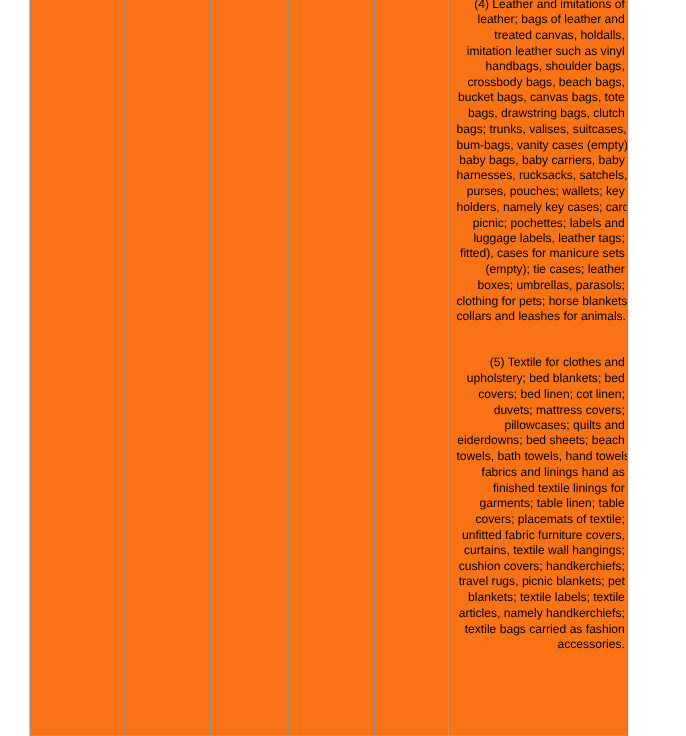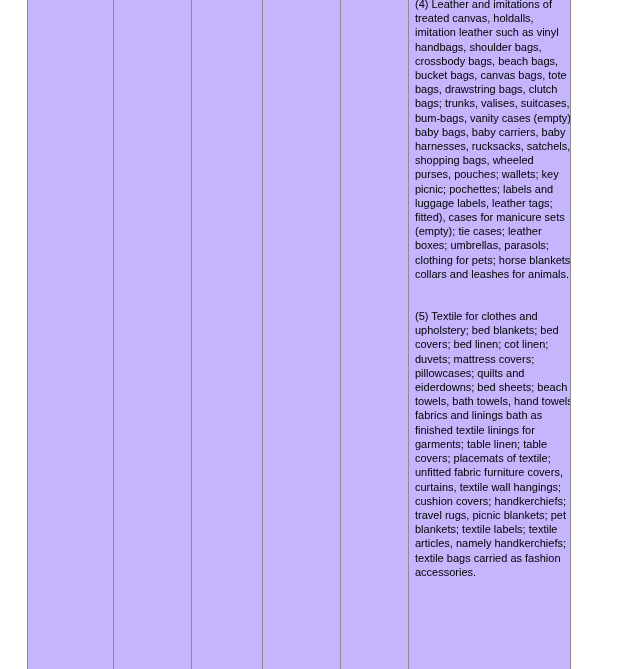--- a/index.html
+++ b/index.html
@@ -19,21 +19,22 @@
     position: absolute;
     top: 0;
     left: 27px;
     height: 669px;
     display: flex;
   }
   .cell {
     box-sizing: border-box;
     height: 669px;
     border-left: 1px solid #8c8c8c;
-    background: #c4b5fd;
+    background: #f97316;
+    text-align: right;
   }
   .cell.c1 { width: 86px; }
   .cell.c2 { width: 78px; }
   .cell.c3 { width: 71px; }
   .cell.c4 { width: 78px; }
   .cell.c5 { width: 68px; }
   .cell.c6 {
     width: 163px;
     border-right: 1px solid #8c8c8c;
     padding: 0 2px 0 6px;
@@ -57,49 +58,50 @@
 <div class="page">
   <div class="table-row">
     <div class="cell c1"></div>
     <div class="cell c2"></div>
     <div class="cell c3"></div>
     <div class="cell c4"></div>
     <div class="cell c5"></div>
     <div class="cell c6">
         <div class="para first">
           <div class="line">(4) Leather and imitations of</div>
+          <div class="line">leather; bags of leather and</div>
           <div class="line">treated canvas, holdalls,</div>
           <div class="line">imitation leather such as vinyl</div>
           <div class="line">handbags, shoulder bags,</div>
           <div class="line">crossbody bags, beach bags,</div>
           <div class="line">bucket bags, canvas bags, tote</div>
           <div class="line">bags, drawstring bags, clutch</div>
           <div class="line">bags; trunks, valises, suitcases,</div>
           <div class="line">bum-bags, vanity cases (empty),</div>
           <div class="line">baby bags, baby carriers, baby</div>
           <div class="line">harnesses, rucksacks, satchels,</div>
-          <div class="line">shopping bags, wheeled</div>
           <div class="line">purses, pouches; wallets; key</div>
+          <div class="line">holders, namely key cases; card</div>
           <div class="line">picnic; pochettes; labels and</div>
           <div class="line">luggage labels, leather tags;</div>
           <div class="line">fitted), cases for manicure sets</div>
           <div class="line">(empty); tie cases; leather</div>
           <div class="line">boxes; umbrellas, parasols;</div>
           <div class="line">clothing for pets; horse blankets;</div>
           <div class="line">collars and leashes for animals.</div>
         </div>
         <div class="para">
           <div class="line">(5) Textile for clothes and</div>
           <div class="line">upholstery; bed blankets; bed</div>
           <div class="line">covers; bed linen; cot linen;</div>
           <div class="line">duvets; mattress covers;</div>
           <div class="line">pillowcases; quilts and</div>
           <div class="line">eiderdowns; bed sheets; beach</div>
           <div class="line">towels, bath towels, hand towels,</div>
-          <div class="line">fabrics and linings bath as</div>
+          <div class="line">fabrics and linings hand as</div>
           <div class="line">finished textile linings for</div>
           <div class="line">garments; table linen; table</div>
           <div class="line">covers; placemats of textile;</div>
           <div class="line">unfitted fabric furniture covers,</div>
           <div class="line">curtains, textile wall hangings;</div>
           <div class="line">cushion covers; handkerchiefs;</div>
           <div class="line">travel rugs, picnic blankets; pet</div>
           <div class="line">blankets; textile labels; textile</div>
           <div class="line">articles, namely handkerchiefs;</div>
           <div class="line">textile bags carried as fashion</div>

